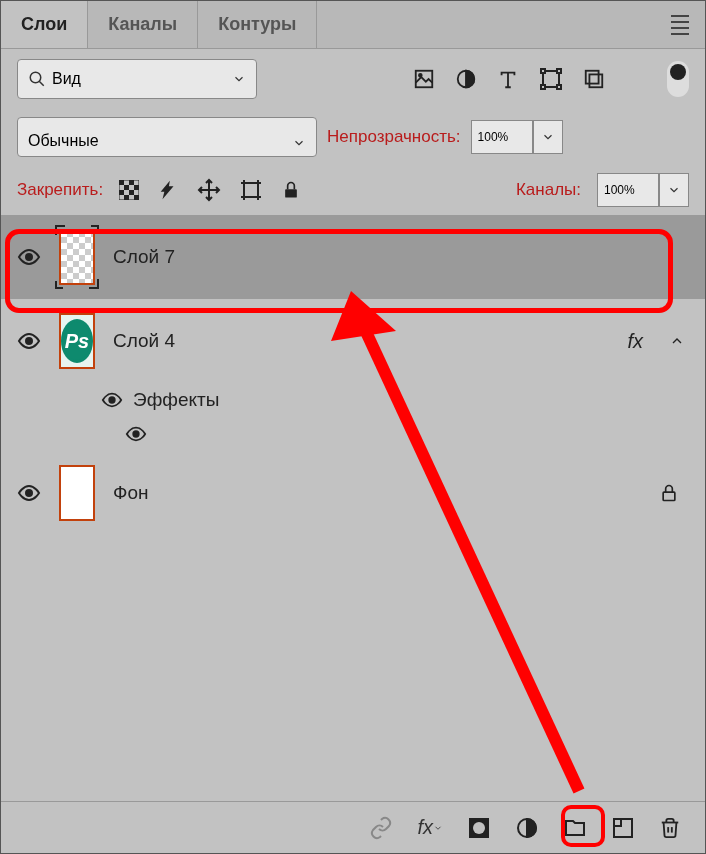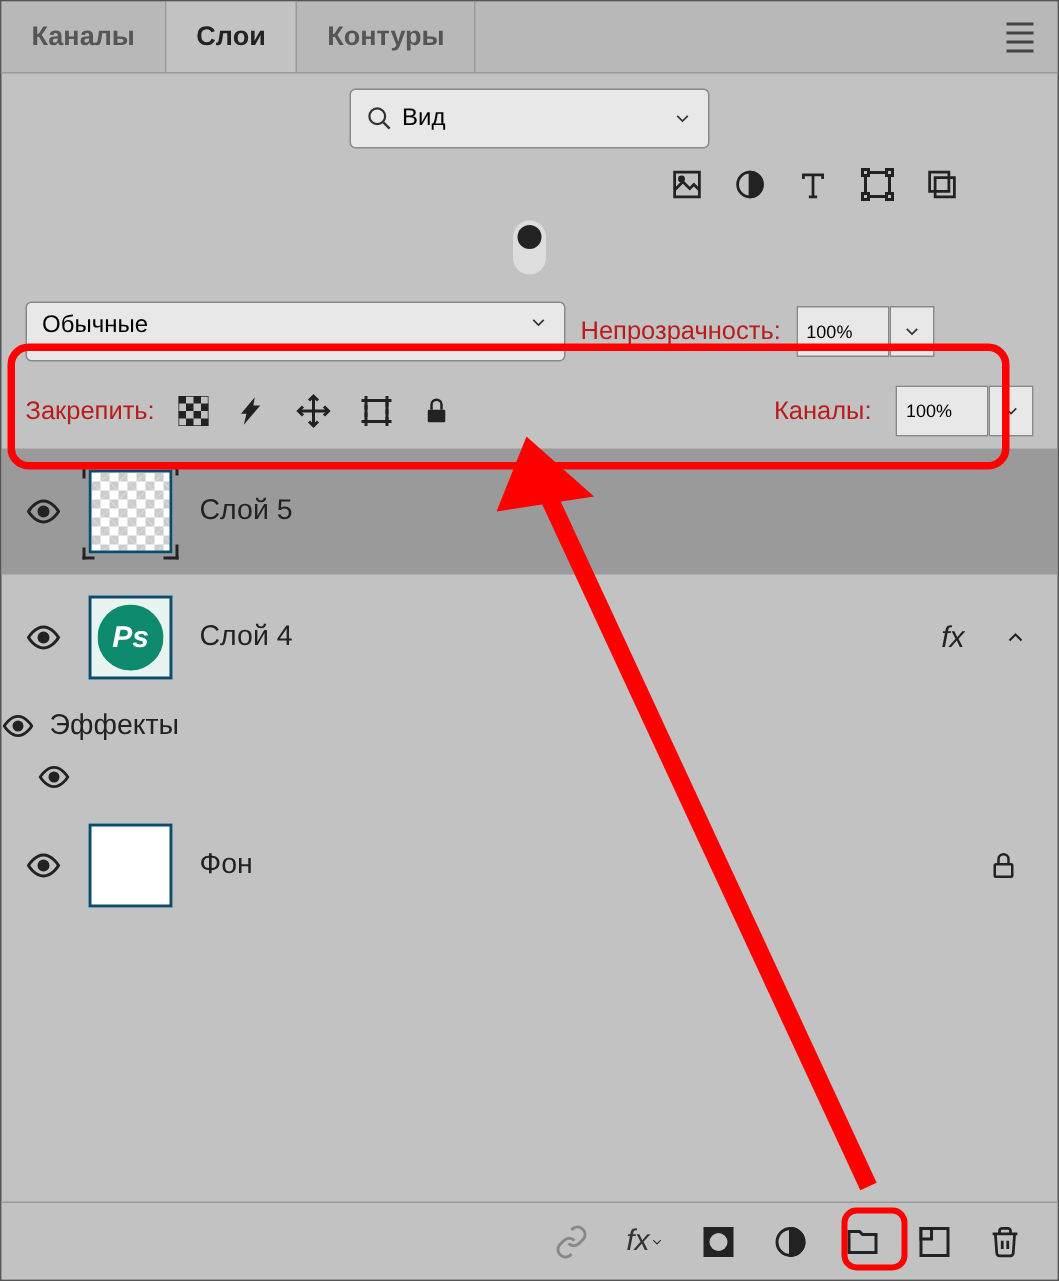--- a/index.html
+++ b/index.html
@@ -5,83 +5,83 @@
 * { box-sizing: border-box; margin: 0; padding: 0; font-family: Arial, sans-serif; }
 body { width: 706px; height: 854px; background: #c2c2c2; position: relative; border: 1px solid #555; }
 
 .tabs { display: flex; align-items: center; background: #b8b8b8; border-bottom: 1px solid #999; height: 48px; }
 .tab { padding: 0 20px; height: 100%; display: flex; align-items: center; font-size: 18px; color: #555; cursor: pointer; font-weight: bold; }
 .tab.active { background: #c2c2c2; color: #222; border-right: 1px solid #999; font-weight: bold; }
 .tab:not(.active):not(:last-child) { border-right: 1px solid #999; }
 .menu-icon { margin-left: auto; margin-right: 16px; display: flex; flex-direction: column; gap: 4px; cursor: pointer; }
 .menu-icon span { width: 18px; height: 2px; background: #444; }
 
-.toolbar1 { display: flex; align-items: center; padding: 10px 16px; gap: 12px; flex-direction: column; }
+.toolbar1 { display: flex; align-items: center; padding: 10px 16px; gap: 12px; }
 .kind-select { display: flex; align-items: center; background: #e8e8e8; border: 1px solid #888; border-radius: 4px; padding: 6px 10px; width: 240px; height: 40px; cursor: pointer; }
 .kind-select .search { margin-right: 6px; }
 .kind-select .chev { margin-left: auto; }
 .filter-icons { display: flex; gap: 20px; align-items: center; margin-left: auto; margin-right: 50px; }
 .toggle { width: 22px; height: 36px; background: #ddd; border-radius: 12px; position: relative; }
 .toggle::after { content: ""; position: absolute; width: 16px; height: 16px; background: #222; border-radius: 50%; top: 3px; left: 3px; }
 
 .toolbar2 { display: flex; align-items: center; padding: 8px 16px; gap: 10px; }
-.blend-select { display: flex; align-items: flex-start; background: #e8e8e8; border: 1px solid #888; border-radius: 4px; padding: 6px 10px; width: 360px; height: 40px; cursor: pointer; }
+.blend-select { display: flex; align-items: flex-end; background: #e8e8e8; border: 1px solid #888; border-radius: 4px; padding: 6px 10px; width: 300px; height: 40px; cursor: pointer; }
 .blend-select .chev { margin-left: auto; }
 .label { font-size: 17px; color: #b91c1c; }
 .pct-input { display: flex; align-items: center; }
 .pct-input input { width: 62px; height: 34px; border: 1px solid #888; background: #e8e8e8; text-align: left; padding-left: 6px; font-size: 12px; }
 .pct-input .chevbtn { width: 30px; height: 34px; border: 1px solid #888; background: #e8e8e8; display: flex; align-items: center; justify-content: center; cursor: pointer; }
 
 .toolbar3 { display: flex; align-items: center; padding: 8px 16px; gap: 16px; }
 .lock-icons { display: flex; gap: 18px; align-items: center; }
 
 .layer-list { }
 .layer-row { display: flex; align-items: center; padding: 14px 16px; gap: 18px; position: relative; min-height: 76px; }
 .layer-row.selected { background: #9a9a9a; }
 .visibility { width: 24px; display: flex; justify-content: center; }
-.thumb { width: 56px; height: 56px; border: 2px solid #0c4a6e; position: relative; }
+.thumb { width: 36px; height: 56px; border: 2px solid #c2410c; position: relative; }
 .thumb.transparent { 
   background-image: linear-gradient(45deg, #ccc 25%, transparent 25%), linear-gradient(-45deg, #ccc 25%, transparent 25%), linear-gradient(45deg, transparent 75%, #ccc 75%), linear-gradient(-45deg, transparent 75%, #ccc 75%);
   background-size: 12px 12px;
   background-position: 0 0, 0 6px, 6px -6px, -6px 0;
   background-color: #fff;
 }
 .thumb.corners::before, .thumb.corners::after { content: ""; position: absolute; width: 8px; height: 8px; border: 2px solid #222; }
 .thumb.corners::before { top: -6px; left: -6px; border-right: none; border-bottom: none; }
 .thumb.corners::after { bottom: -6px; right: -6px; border-left: none; border-top: none; }
 .thumb-corners-tr, .thumb-corners-bl { position: absolute; width: 8px; height: 8px; border: 2px solid #222; }
 .thumb-corners-tr { top: -6px; right: -6px; border-left: none; border-bottom: none; }
 .thumb-corners-bl { bottom: -6px; left: -6px; border-right: none; border-top: none; }
 .thumb.ps { background: #e8f4f0; display: flex; align-items: center; justify-content: center; }
 .thumb.ps .circle { width: 44px; height: 44px; background: #0e8a6e; border-radius: 50%; display: flex; align-items: center; justify-content: center; color: #fff; font-weight: bold; font-style: italic; font-size: 20px; border: 3px dashed #0e8a6e; }
 .thumb.white { background: #fff; }
 .layer-name { font-size: 19px; color: #222; }
 .fx { margin-left: auto; font-size: 20px; font-style: italic; color: #222; }
 .chev-up { margin-left: 8px; margin-right: 4px; }
 .lock-icon-r { margin-left: auto; margin-right: 10px; }
 
-.effects-sub { }
+.effects-sub { padding-left: 100px; }
 .effect-line { display: flex; align-items: center; gap: 10px; padding: 6px 0; }
 
 .bottom-bar { position: absolute; bottom: 0; left: 0; right: 0; height: 52px; display: flex; align-items: center; justify-content: flex-end; gap: 24px; padding: 0 24px; background: #c2c2c2; border-top: 1px solid #999; }
 .bottom-bar .ico { cursor: pointer; }
 
 .highlight-row { position: absolute; border: 5px solid #f00; border-radius: 14px; pointer-events: none; }
 .highlight-new { position: absolute; border: 4px solid #f00; border-radius: 10px; pointer-events: none; }
 .arrow-svg { position: absolute; pointer-events: none; }
 
 .ico { display: inline-flex; align-items: center; justify-content: center; }
 svg { display: block; }
 </style>
 </head>
 <body>
 
 <div class="tabs">
+  <div class="tab active">Слои</div>
   <div class="tab">Каналы</div>
-  <div class="tab active">Слои</div>
   <div class="tab">Контуры</div>
   <div class="menu-icon">
     <span></span>
       <span></span>
       <span></span>
       <span></span>
   </div>
 </div>
 
 <div class="toolbar1">
@@ -221,21 +221,21 @@
     <div class="visibility">
       <svg width="24" height="24" viewBox="0 0 24 24" fill="none" stroke="#222" stroke-width="2">
           <path d="M2 12s4-7 10-7 10 7 10 7-4 7-10 7S2 12 2 12z"></path>
           <circle cx="12" cy="12" r="3" fill="#222"></circle>
         </svg>
     </div>
     <div class="thumb transparent corners">
       <span class="thumb-corners-tr"></span>
         <span class="thumb-corners-bl"></span>
     </div>
-    <span class="layer-name">Слой 5</span>
+    <span class="layer-name">Слой 7</span>
   </div>
 
   <div class="layer-row">
     <div class="visibility">
       <svg width="24" height="24" viewBox="0 0 24 24" fill="none" stroke="#222" stroke-width="2">
           <path d="M2 12s4-7 10-7 10 7 10 7-4 7-10 7S2 12 2 12z"></path>
           <circle cx="12" cy="12" r="3" fill="#222"></circle>
         </svg>
     </div>
     <div class="thumb ps">

